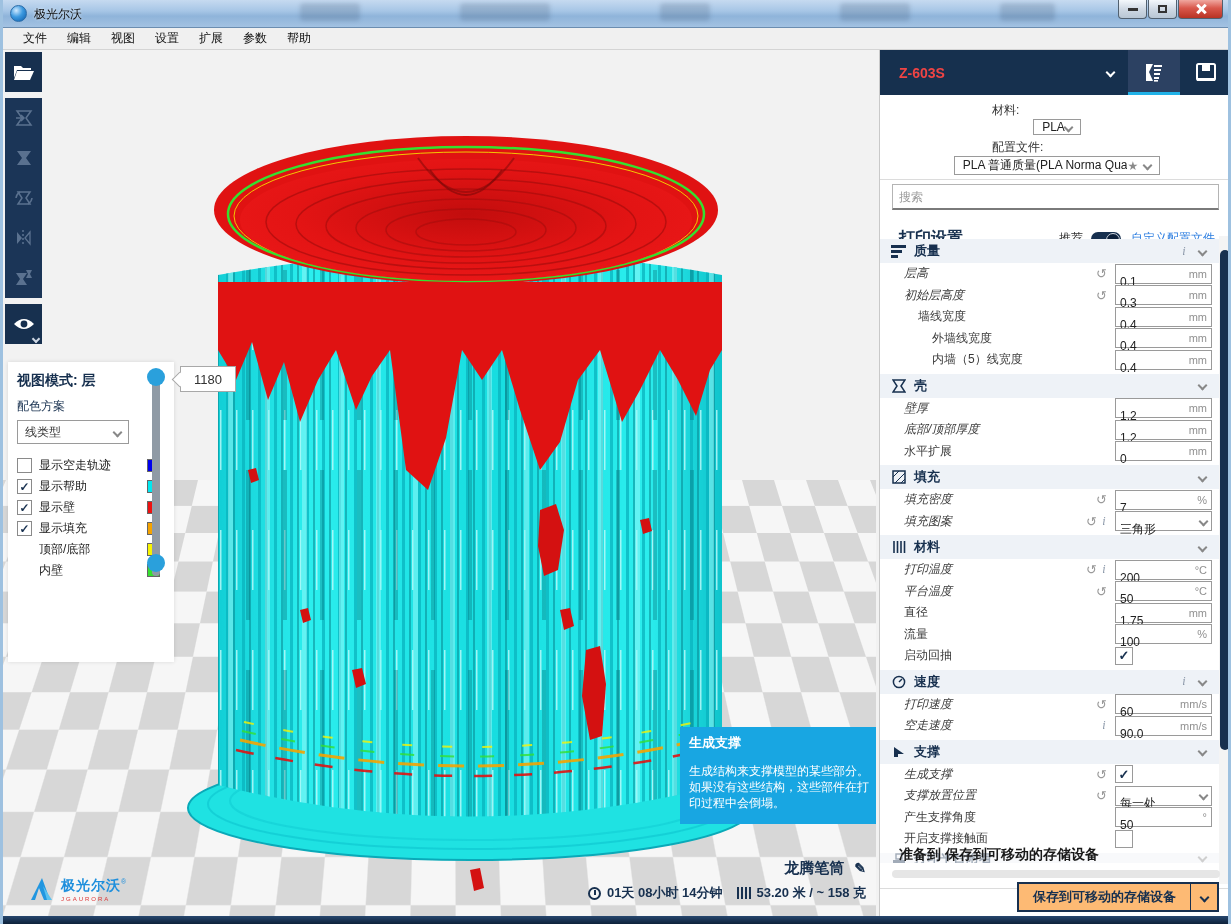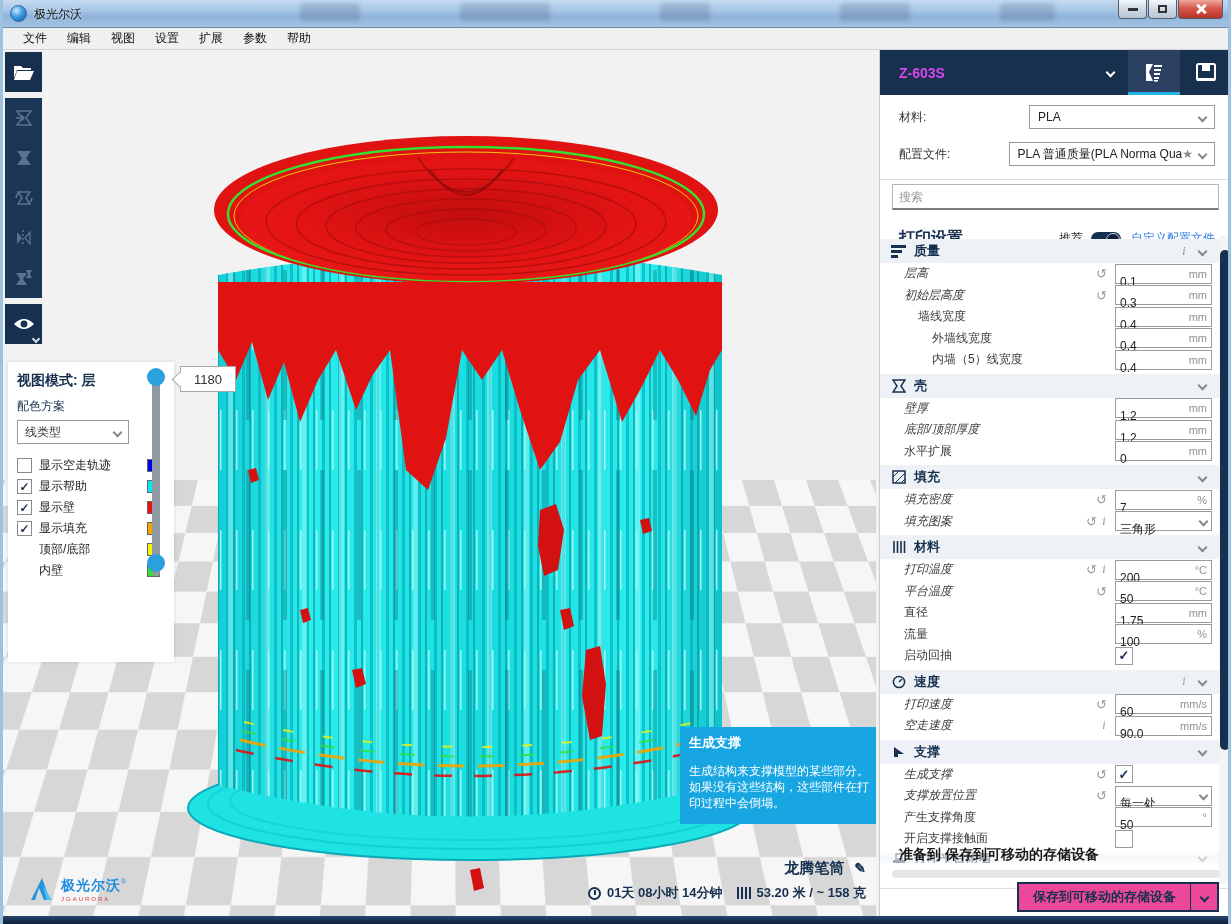--- a/index.html
+++ b/index.html
@@ -80,28 +80,28 @@
     background:repeating-linear-gradient(90deg,#17304f 0 2px,transparent 2px 4px); }
   
   #brand { position:absolute; left:30px; bottom:14px; display:flex; align-items:flex-start; }
   #brand-mark { width:26px; height:26px; margin-right:5px; }
   #brand-text .cn { font-size:14px; font-weight:bold; color:#1f8fdc; letter-spacing:1px; }
   #brand-text .reg { font-size:7px; color:#1f8fdc; vertical-align:super; }
   #brand-text .en { font-size:6px; color:#d33; letter-spacing:2px; margin-top:1px; }
   
   #right-panel { position:absolute; right:-3px; top:50px; width:352px; height:866px; background:#fff; border-left:1px solid #c9c9c9; }
   #printer-header { position:absolute; left:0; top:0; width:352px; height:45px; background:#16304e; display:flex; }
-  #printer-select { flex:1; display:flex; align-items:center; padding:0 14px 0 19px; color:#d946ef; font-size:14px; font-weight:bold; justify-content:space-between; }
+  #printer-select { flex:1; display:flex; align-items:center; padding:0 14px 0 19px; color:#ef4444; font-size:14px; font-weight:bold; justify-content:space-between; }
   .hdr-tab { width:52px; height:45px; display:flex; align-items:center; justify-content:center; position:relative; }
   .hdr-tab.active { background:#2c4162; }
   .hdr-tab.active::after { content:""; position:absolute; left:0; bottom:0; width:100%; height:3px; background:#21b2e8; }
   .chev { display:inline-block; width:7px; height:7px; border-right:2px solid #888; border-bottom:2px solid #888; transform:rotate(45deg); }
   .chev.white { border-color:#fff; }
   .chev.left { transform:rotate(135deg); }
-  .mat-row { display:flex; align-items:center; height:30px; padding:0 16px 0 19px; margin-top:7px; }
+  .mat-row { display:flex; align-items:center; height:30px; padding:0 16px 0 19px; margin-top:7px;flex-direction:column; }
   .mat-row .lbl { width:130px; font-size:12px; color:#333; }
   .mat-sel { flex:1; height:24px; border:1px solid #9a9a9a; display:flex; align-items:center; padding:0 8px; font-size:12px; color:#222; }
   .mat-sel .val { flex:1; white-space:nowrap; overflow:hidden; }
   .star { color:#8a8a8a; font-size:12px; margin-right:6px; }
   #ps-divider { margin:10px 0 0 0; border-top:1px solid #dcdcdc; }
   #ps-header { display:flex; align-items:center; padding:12px 16px 8px 19px; }
   #ps-title { font-size:16px; font-weight:bold; color:#17304f; flex:1; }
   #ps-reco { font-size:12px; color:#333; margin-right:8px; }
   #ps-toggle { width:30px; height:14px; border-radius:8px; background:#17304f; position:relative; margin-right:10px; }
   #ps-toggle::after { content:""; position:absolute; right:1px; top:1px; width:12px; height:12px; border-radius:50%; background:#0b1f3a; border:1px solid #cfd6df; }
@@ -125,21 +125,21 @@
   .vchk { width:18px; height:18px; border:1px solid #9a9a9a; background:#fff; margin-left:6px; display:flex; align-items:center; justify-content:center; font-size:13px; font-weight:bold; color:#17304f; }
   .vspacer { width:79px; }
   .partial-row { height:10px; overflow:hidden; opacity:.4; }
   
   #scrollbar { position:absolute; right:0; top:186px; width:12px; height:648px; background:#f4f4f4; }
   #scroll-thumb { position:absolute; left:1px; top:14px; width:10px; height:500px; background:#17304f; border-radius:5px; }
   
   #out-divider { position:absolute; left:0; top:838px; width:352px; border-top:1px solid #dcdcdc; }
   #out-status { position:absolute; left:19px; top:796px; font-size:14px; font-weight:bold; color:#1a1a1a; }
   #out-progress { position:absolute; left:12px; top:820px; width:328px; height:8px; border-radius:4px; background:#e6e6e6; }
-  #save-btn { position:absolute; right:12px; top:832px; height:30px; display:flex; border:2px solid #17304f; background:#ec4899;text-align:center; }
+  #save-btn { position:absolute; right:12px; top:832px; height:30px; display:flex; border:2px solid #17304f; background:#fdba74;text-align:center; }
   #save-btn .main { display:flex; align-items:center; padding:0 14px; font-size:13px; font-weight:bold; color:#17304f; border-right:1px solid #17304f; }
   #save-btn .drop { width:26px; display:flex; align-items:center; justify-content:center; }
   
   #bottom-border { position:absolute; left:-3px; bottom:0; width:1231px; height:8px;
     background:linear-gradient(180deg,#27476e,#0d2139); }
 </style>
 </head>
 <body>
 
 <div id="frame">

